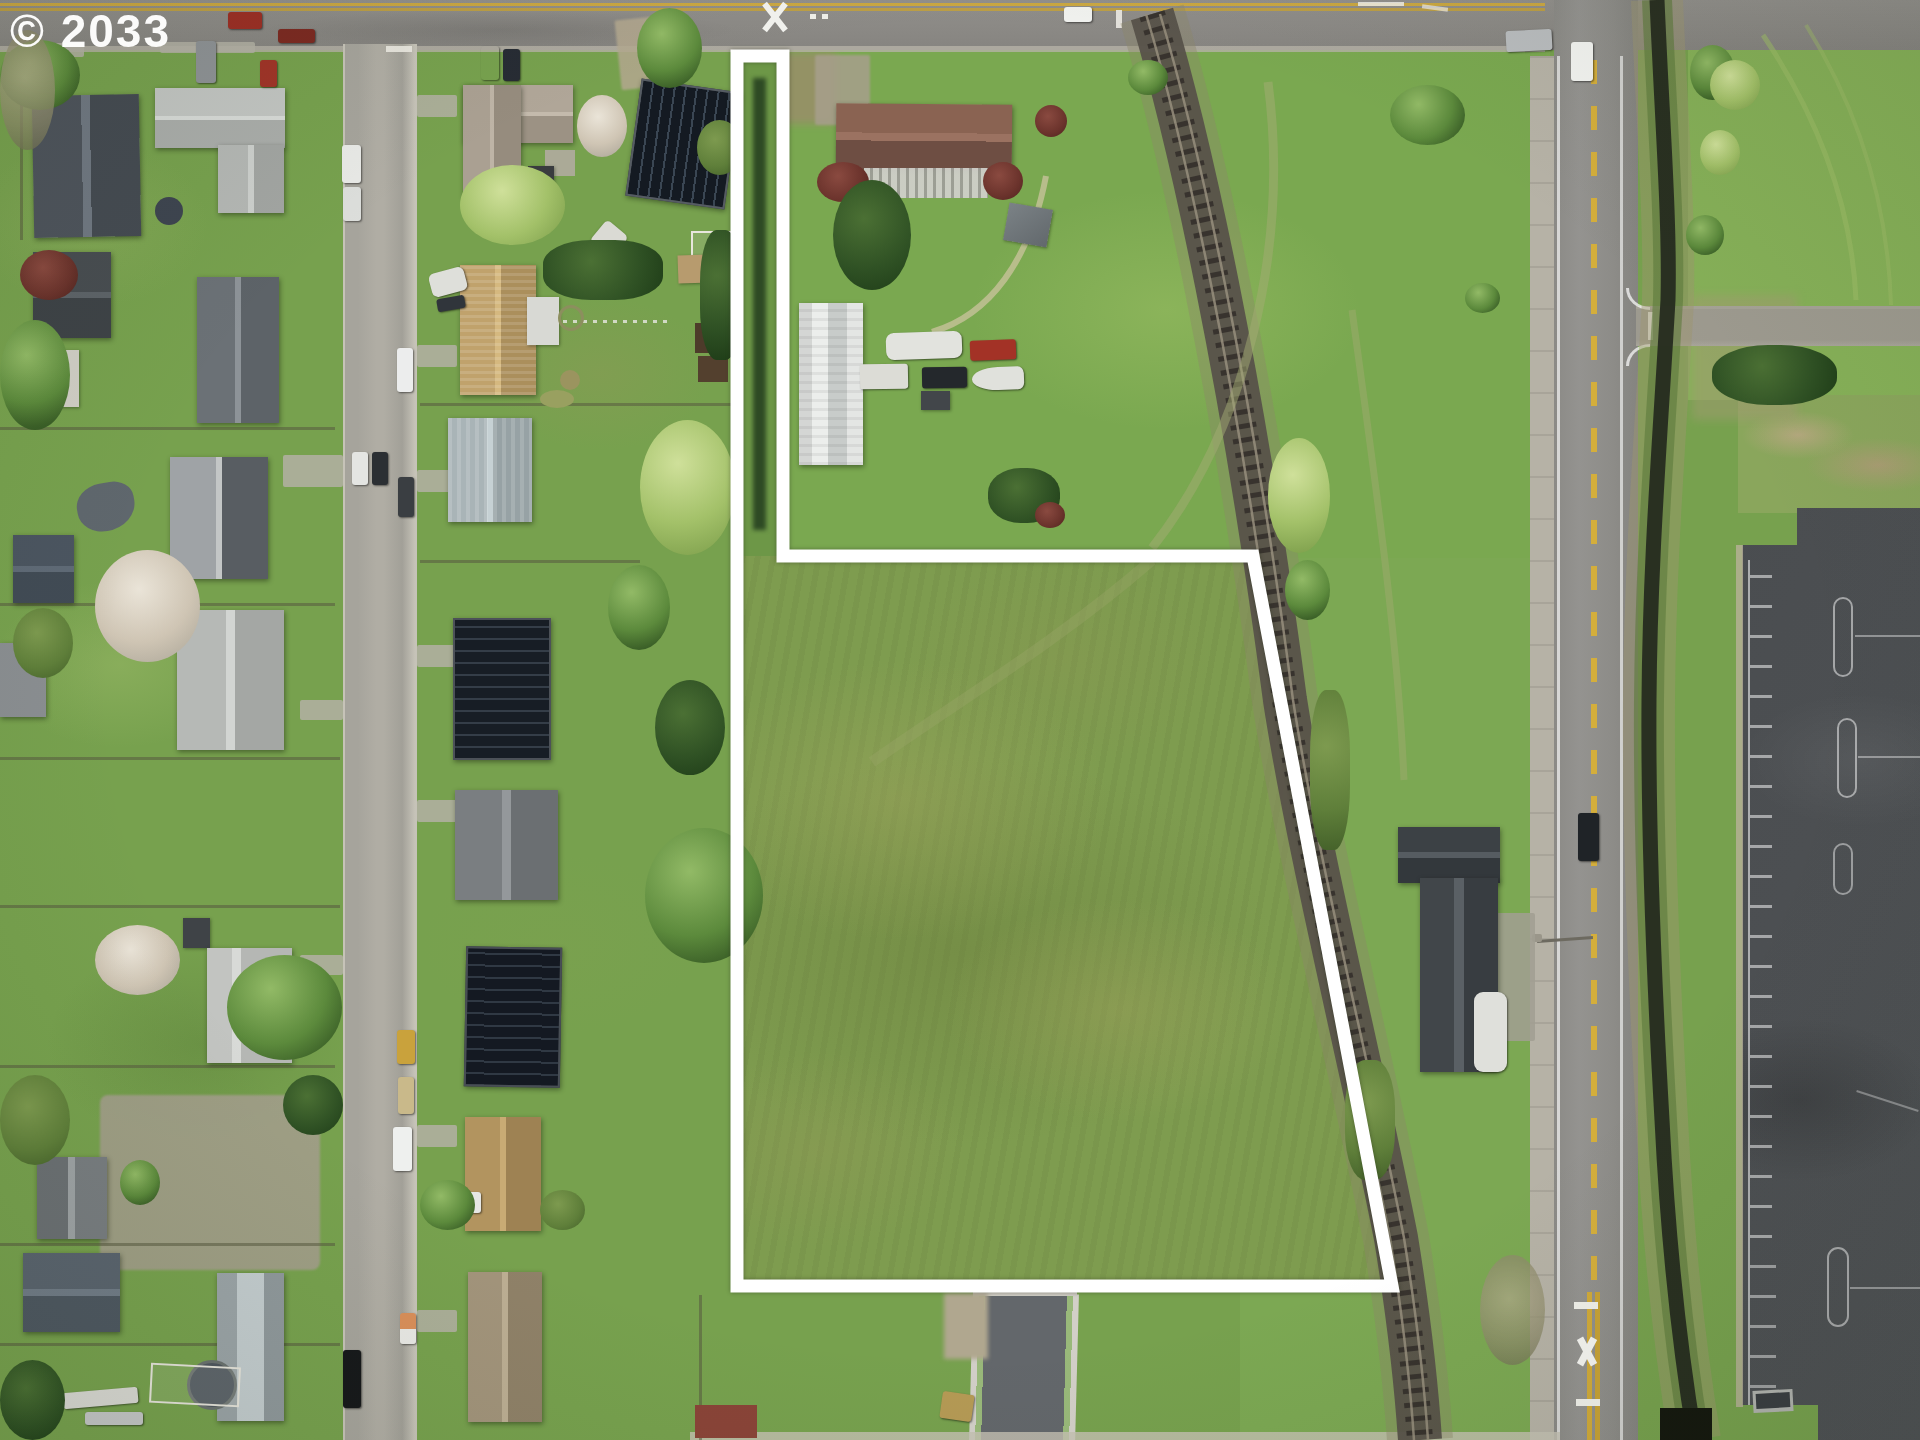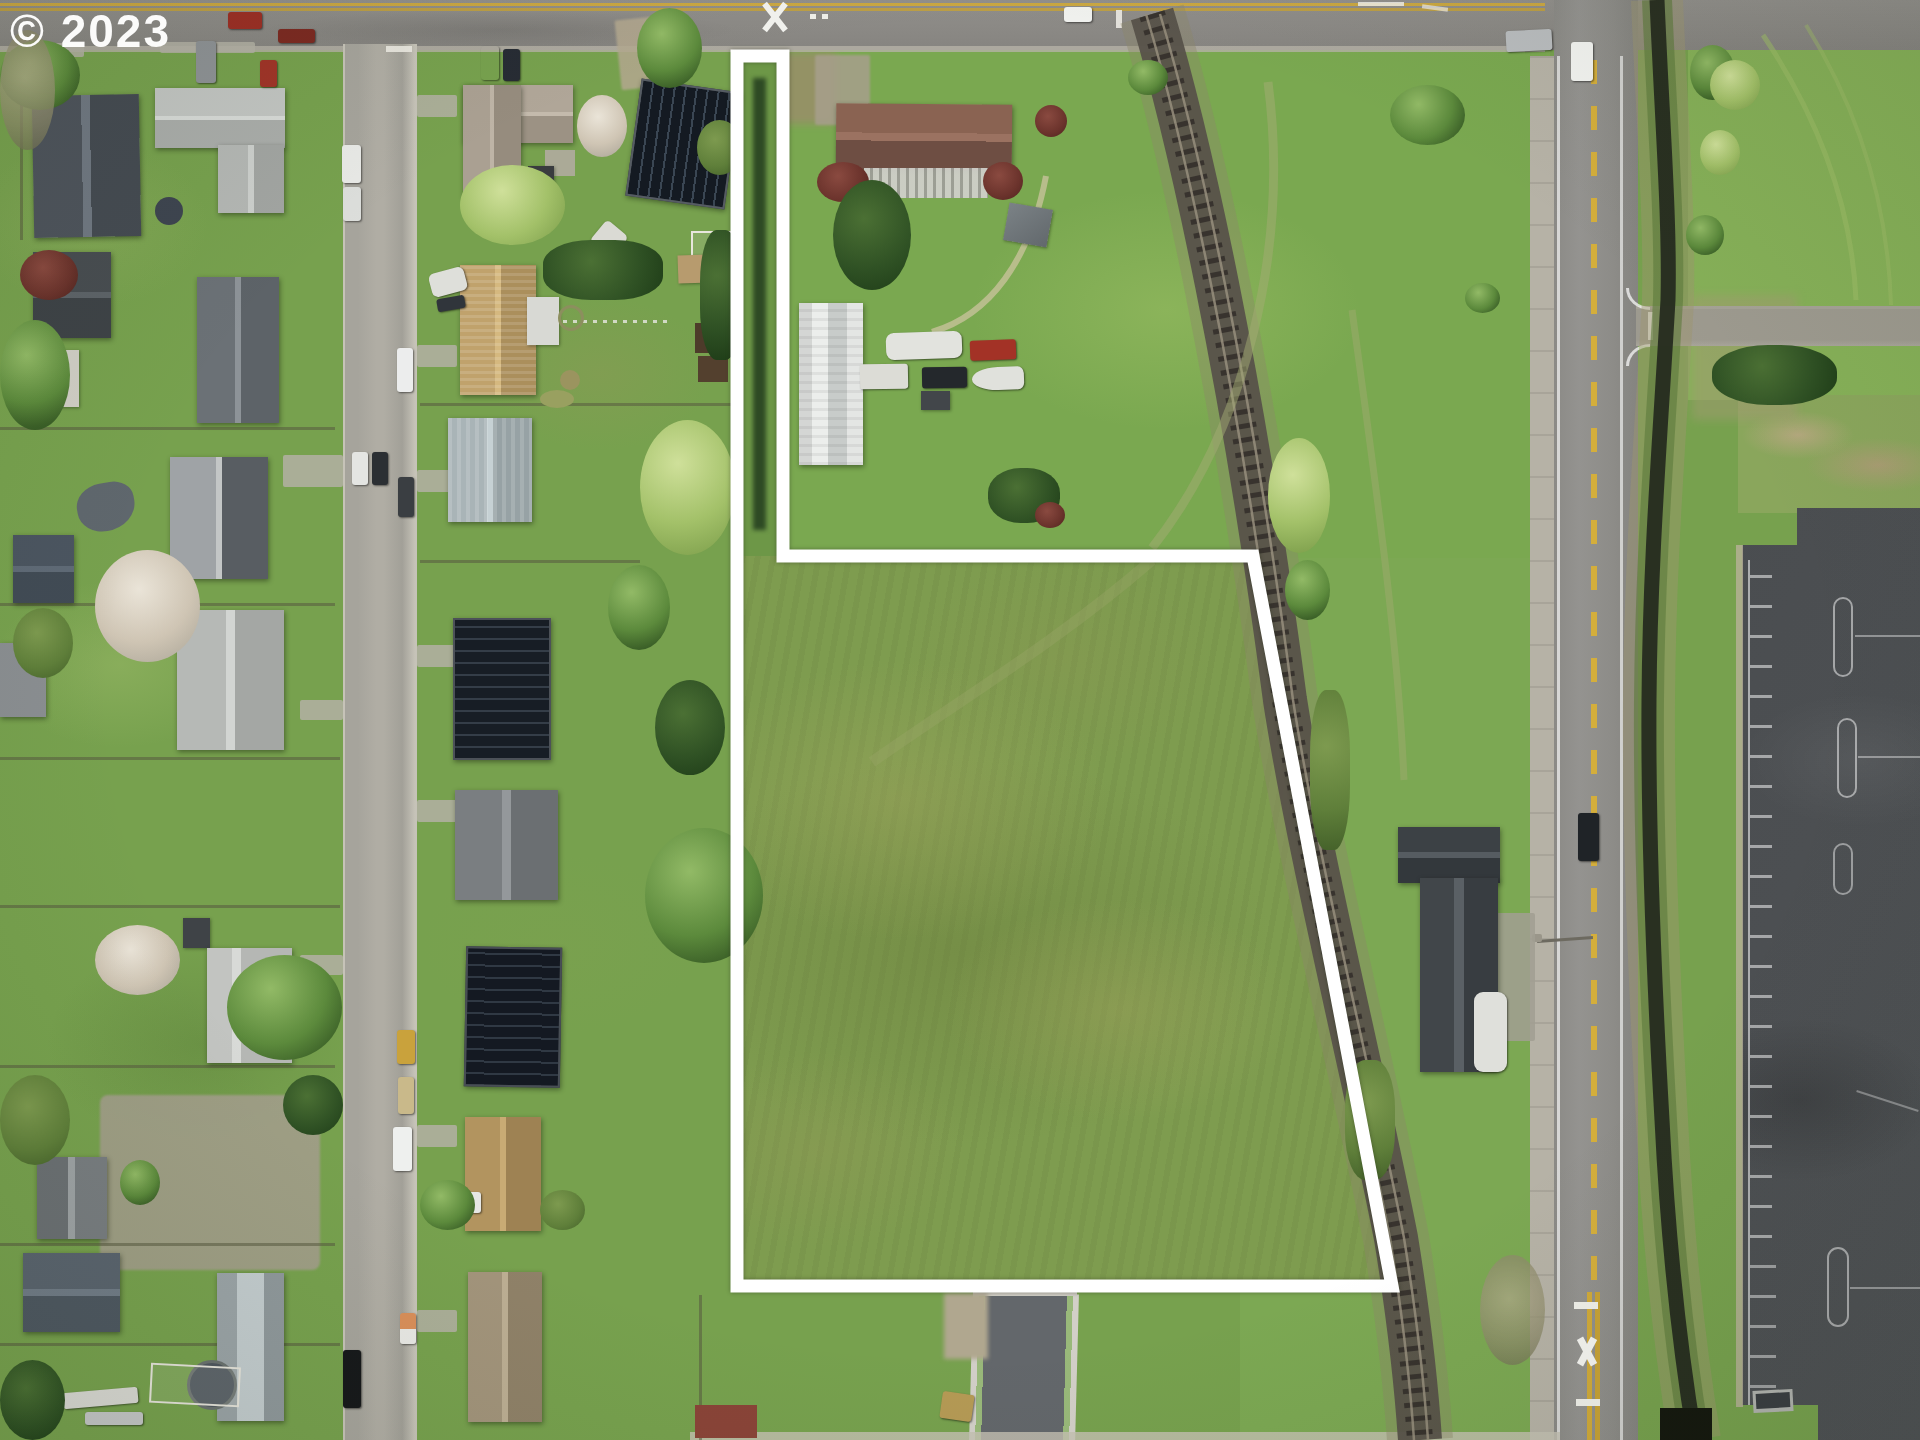--- a/index.html
+++ b/index.html
@@ -349,15 +349,15 @@
   <div class="tree t2" style="left:1712px;top:345px;width:125px;height:60px;border-radius:45%"></div>
   <div class="tree t3" style="left:1710px;top:60px;width:50px;height:50px"></div>
   <div class="tree t7" style="left:1480px;top:1255px;width:65px;height:110px"></div>
 
   <svg id="boundary" class="overlay" viewBox="0 0 1920 1440" style="z-index:50">
     <polygon points="737,56 783,56 783,556 1253,556 1392,1286 737,1286"></polygon>
   </svg>
 
   <div class="vignette"></div>
 
-  <div class="watermark">© 2023</div>
+  <div class="watermark">© 2033</div>
 
 </div>
 
 </body></html>

